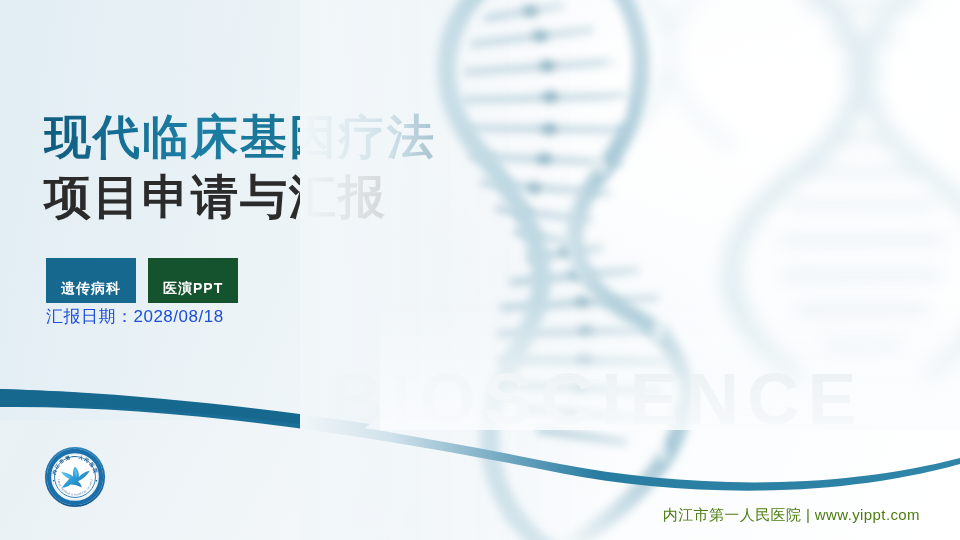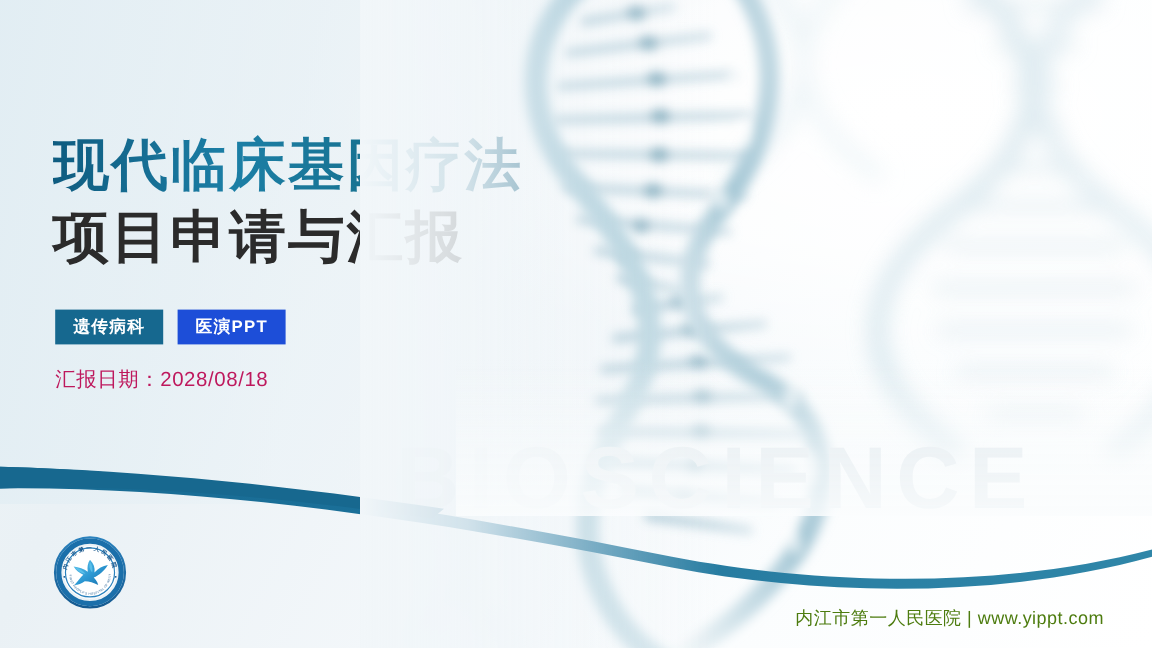--- a/index.html
+++ b/index.html
@@ -100,38 +100,38 @@
 
   .tags {
     position: absolute;
     left: 46px;
     top: 258px;
     display: flex;
     gap: 12px;
   }
   .tag {
     display: inline-block;
-    padding: 6px 15px 7px 15px;
+    padding: 22px 15px 7px 15px;
     font-size: 14px;
     font-weight: bold;
     letter-spacing: 1px;
     color: #ffffff;
     line-height: 1.15;
     white-space: nowrap;
   }
   .tag-primary { background: #16688f; }
-  .tag-secondary { background: #1d4ed8; }
+  .tag-secondary { background: #14532d; }
 
   .report-date {
     position: absolute;
     left: 46px;
     top: 305px;
     font-size: 17px;
     letter-spacing: 0.5px;
-    color: #be185d;
+    color: #1d4ed8;
     white-space: nowrap;
   }
 
   
   .wave-svg {
     position: absolute;
     left: 0;
     top: 360px;
     width: 960px;
     height: 180px;

